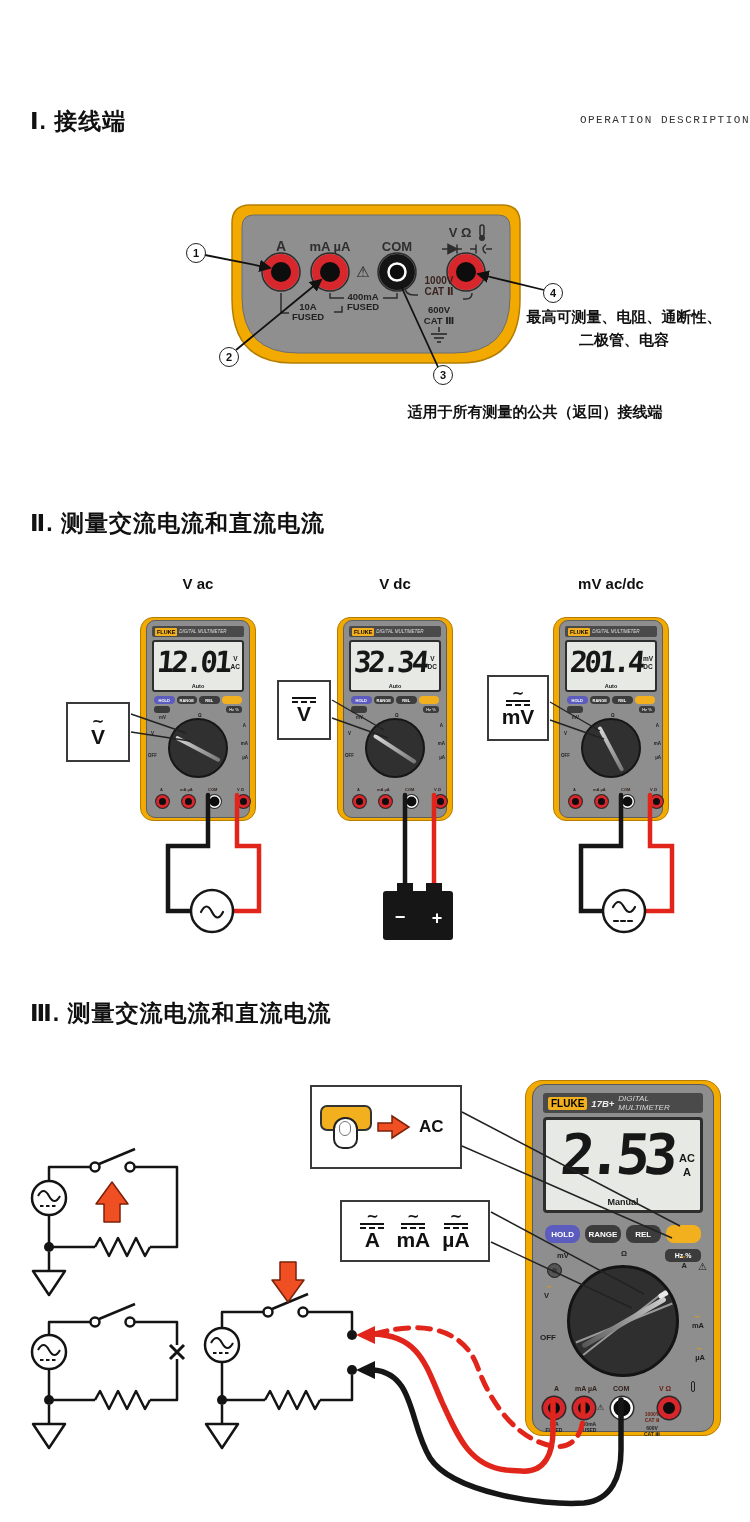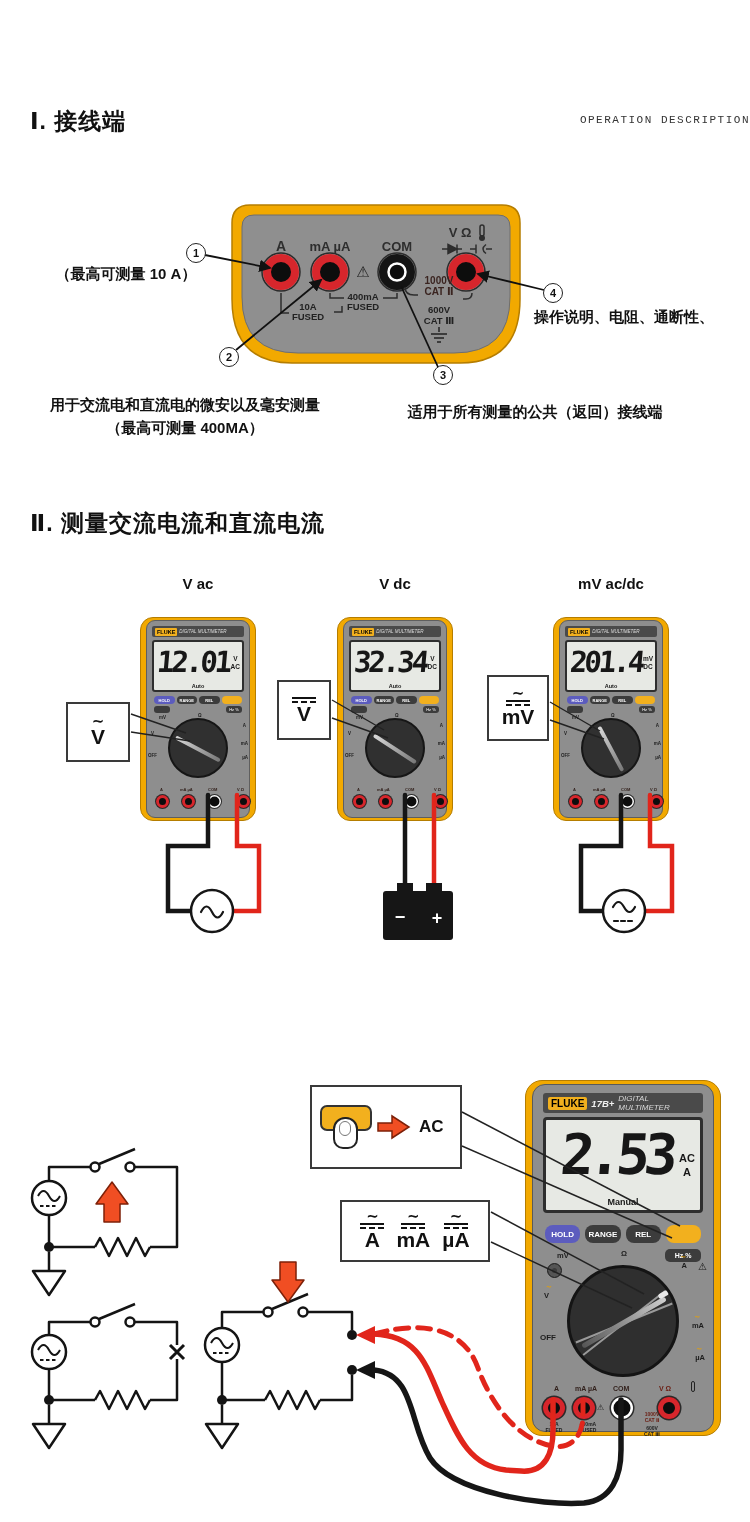--- a/index.html
+++ b/index.html
@@ -197,28 +197,24 @@
       <span>2</span>
     </div>
   <div class="abs cnum" style="left:433px;top:365px">
       <span>3</span>
     </div>
   <div class="abs cnum" style="left:543px;top:283px">
       <span>4</span>
     </div>
 
   <div class="abs cn" style="left:16px;top:262px;width:220px">
-    <div>（最高可测量 10 A）</div>
   </div>
   <div class="abs cn" style="left:505px;top:305px;width:238px">
-    <div>操作说明、电阻、通断性、</div>
-  </div>
-  <div class="abs cn" style="left:30px;top:393px;width:310px">
-    <div>用于交流电和直流电的微安以及毫安测量</div>
-    <div>（最高可测量 400MA）</div>
+    <div>最高可测量、电阻、通断性、</div>
+    <div>二极管、电容</div>
   </div>
   <div class="abs cn" style="left:380px;top:400px;width:310px">
     <div>适用于所有测量的公共（返回）接线端</div>
   </div>
 
   <div class="abs sec-head" style="left:30px;top:508px">Ⅱ. 测量交流电流和直流电流</div>
 
   <div class="abs meter-label" style="left:140px;top:575px;width:116px">V ac</div>
   <div class="abs meter-label" style="left:337px;top:575px;width:116px">V dc</div>
   <div class="abs meter-label" style="left:553px;top:575px;width:116px">mV ac/dc</div>
@@ -382,20 +378,21 @@
         <span class="tl" style="left:61px">COM</span>
         <span class="tl" style="left:90px">V Ω</span>
         <div class="jk red" style="left:9px"></div>
         <div class="jk red" style="left:35px"></div>
         <div class="jk com" style="left:61px"></div>
         <div class="jk red" style="left:90px"></div>
       </div>
     </div>
   </div>
 
+  <div class="abs sec-head" style="left:30px;top:998px">Ⅲ. 测量交流电流和直流电流</div>
 
   <div class="abs cbox3" style="left:310px;top:1085px;width:152px;height:84px;padding:6px">
     <div class="fbtn">
       <div class="fbtn-key"></div>
       <div class="fbtn-fing"></div>
       <div class="fbtn-nail"></div>
     </div>
     <svg width="36" height="28">
       <polygon points="2,10 16,10 16,3 33,14 16,25 16,18 2,18" fill="#F04E23" stroke="#7d2008" stroke-width="1.5"></polygon>
     </svg>

